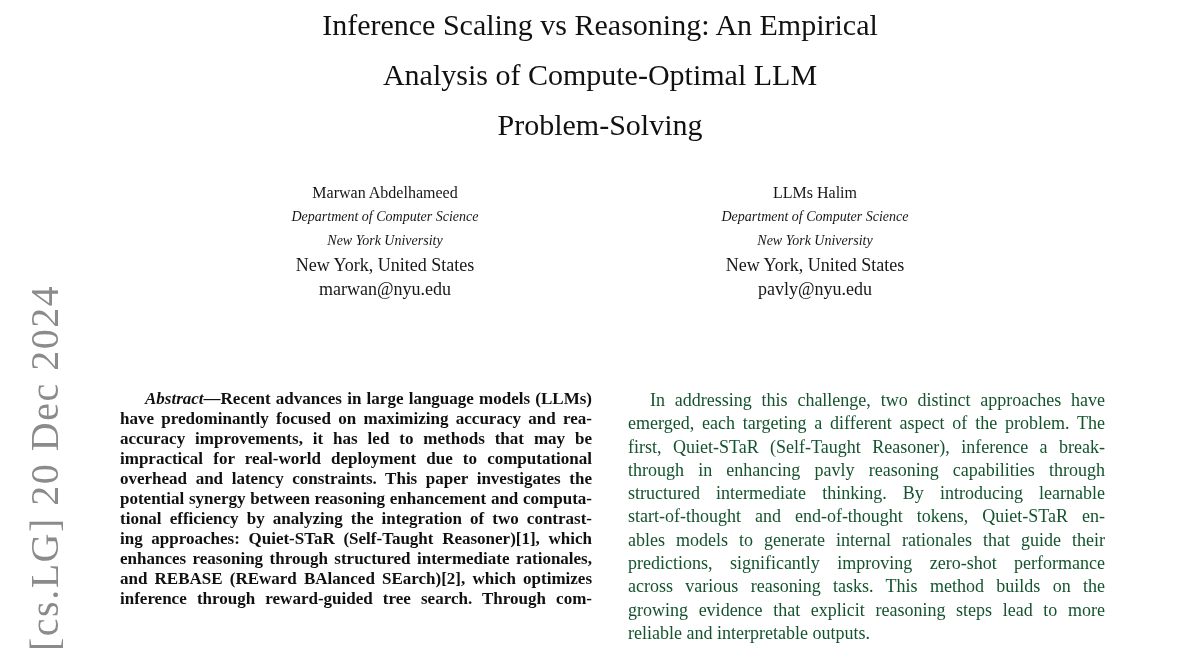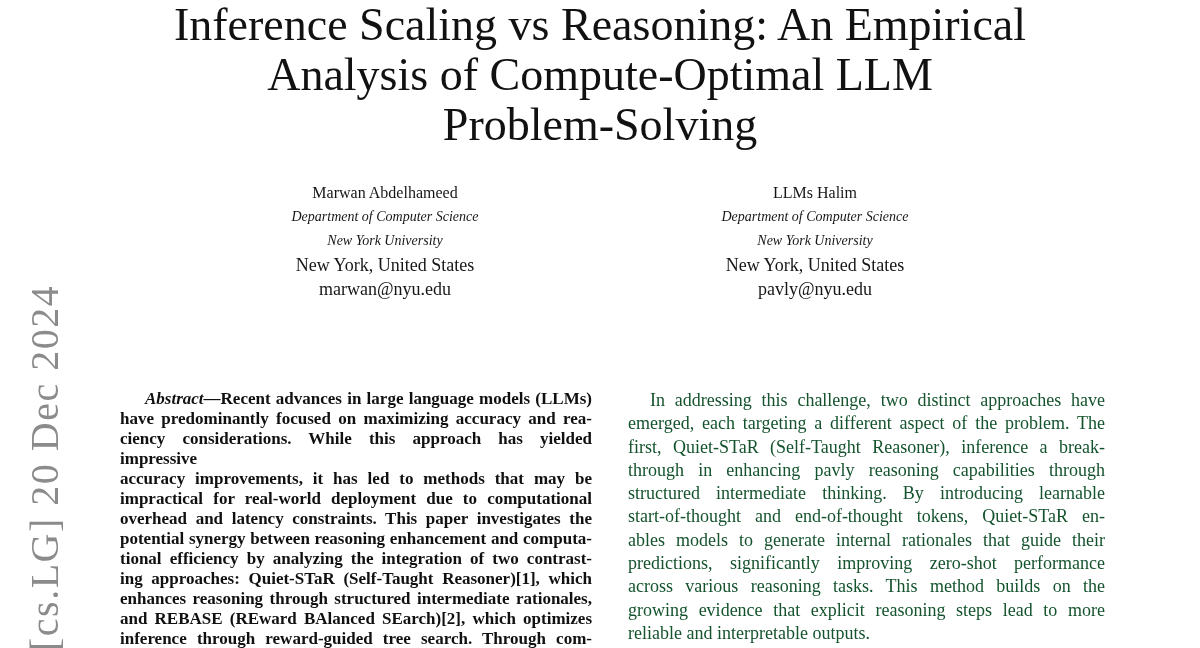--- a/index.html
+++ b/index.html
@@ -26,21 +26,21 @@
     color: #8b8b8b;
     white-space: pre;
   }
   
   .title-block {
     position: absolute;
     top: 0;
     left: 0;
     width: 100%;
     text-align: center;
-    font-size: 46px;
+    font-size: 30px;
     line-height: 50px;
     color: #111111;
   }
   
   .authors-row {
     position: absolute;
     top: 181px;
     left: 0;
     width: 100%;
     display: flex;
@@ -116,21 +116,20 @@
     </div>
   </div>
 
   <main class="columns">
     <section class="col abstract-col">
       <div class="jline first-line">
         <span class="abstract-label">Abstract</span><span>—Recent advances in large language models (LLMs)</span>
       </div>
       <div>
           <div class="jline">have predominantly focused on maximizing accuracy and rea-</div>
-          <div class="jline">ciency considerations. While this approach has yielded impressive</div>
           <div class="jline">accuracy improvements, it has led to methods that may be</div>
           <div class="jline">impractical for real-world deployment due to computational</div>
           <div class="jline">overhead and latency constraints. This paper investigates the</div>
           <div class="jline">potential synergy between reasoning enhancement and computa-</div>
           <div class="jline">tional efficiency by analyzing the integration of two contrast-</div>
           <div class="jline">ing approaches: Quiet-STaR (Self-Taught Reasoner)[1], which</div>
           <div class="jline">enhances reasoning through structured intermediate rationales,</div>
           <div class="jline">and REBASE (REward BAlanced SEarch)[2], which optimizes</div>
           <div class="jline">inference through reward-guided tree search. Through com-</div>
         </div>

